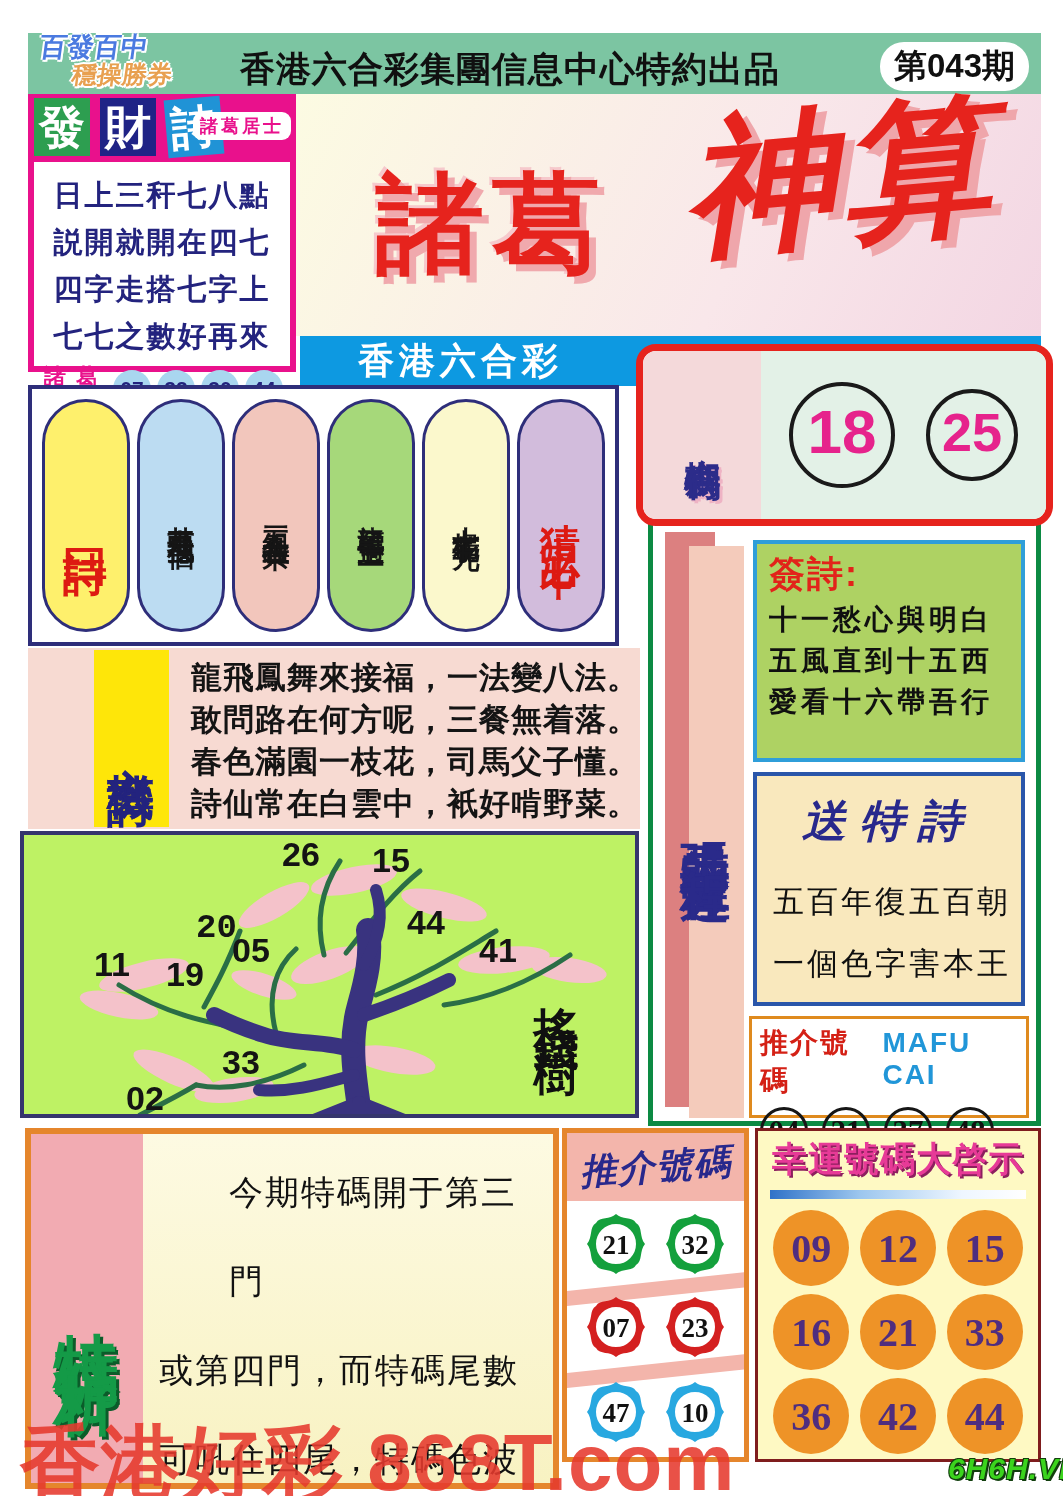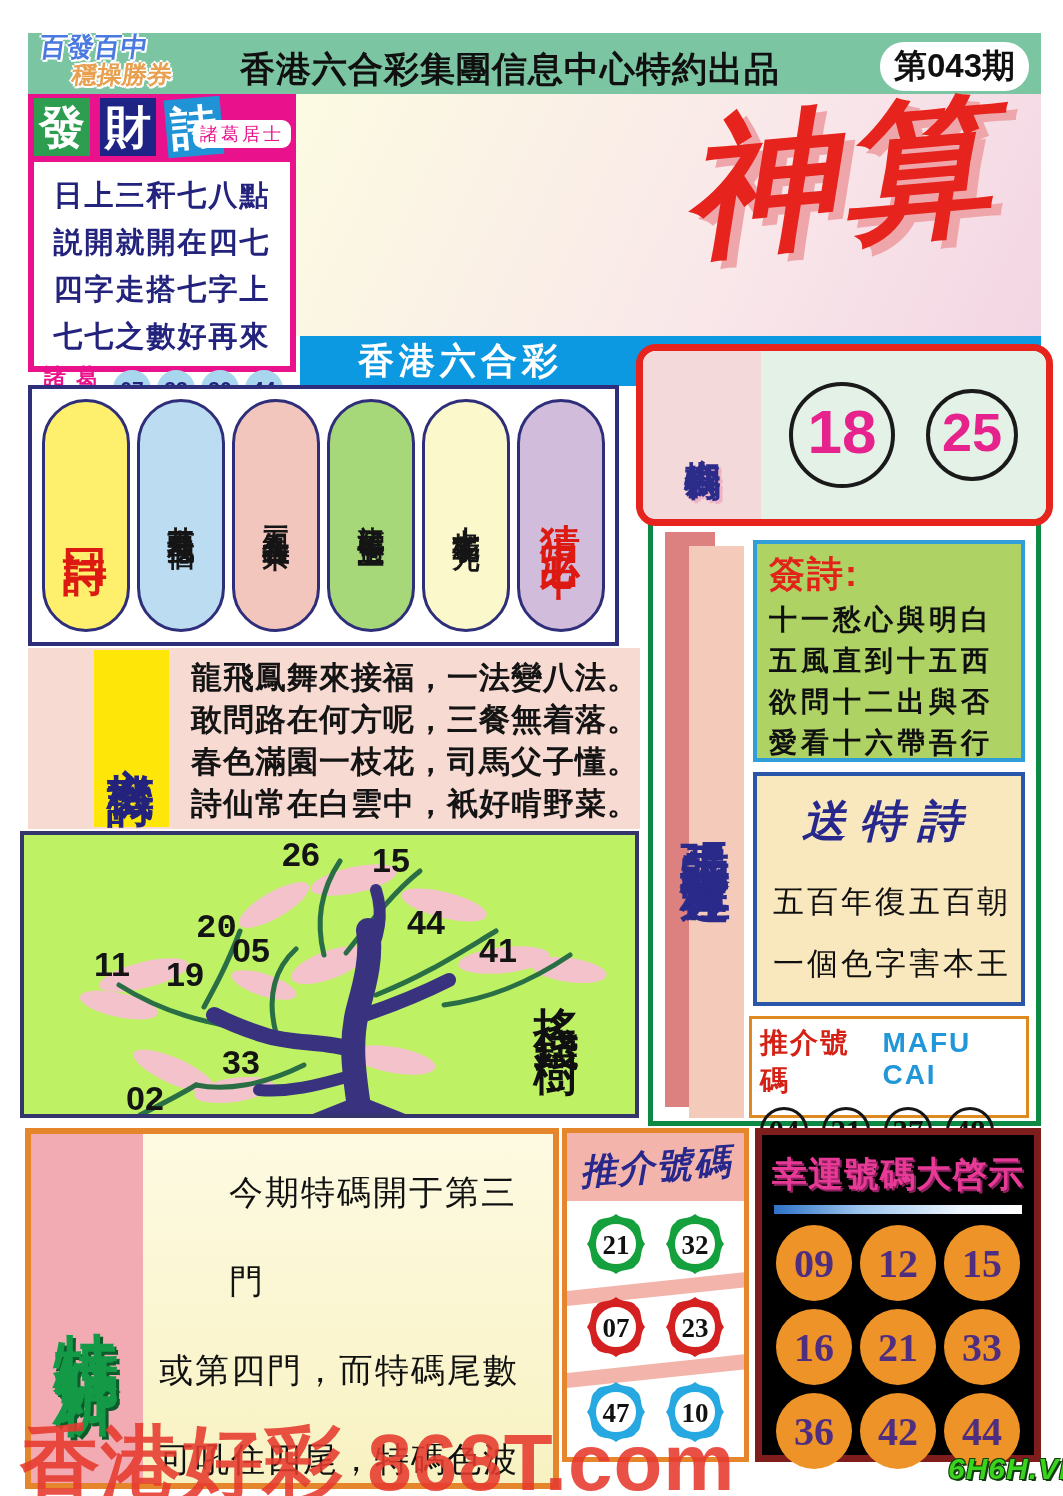--- a/index.html
+++ b/index.html
@@ -19,22 +19,22 @@
                font-size:33px;font-weight:bold;color:#101010;}
 
   
   .facai-box{left:28px;top:94px;width:268px;height:278px;background:#e9118c;z-index:2;}
   .fc-header{position:relative;height:66px;}
   .fc-tile{position:absolute;width:56px;height:58px;top:4px;color:#fff;font-size:46px;font-weight:bold;
            text-align:center;line-height:58px;}
   .fc-t0{left:6px;background:#2d9e50;}
   .fc-t1{left:72px;background:#1f2386;}
   .fc-t2{left:138px;background:#2093d6;transform:rotate(-5deg);}
-  .fc-author{position:absolute;right:5px;bottom:12px;background:#fff;color:#e9118c;font-size:18px;
-             font-weight:normal;padding:2px 7px;border-radius:9px;letter-spacing:3px;}
+  .fc-author{position:absolute;right:5px;bottom:20px;background:#fff;color:#e9118c;font-size:18px;
+             font-weight:bold;padding:2px 7px;border-radius:9px;letter-spacing:3px;}
   .fc-panel{position:absolute;left:6px;right:6px;top:68px;bottom:6px;background:#ffffff;padding-top:10px;}
   .fc-poem{font-size:29px;font-weight:bold;color:#23237e;text-align:center;line-height:47px;letter-spacing:2px;}
   .fc-rec{display:flex;align-items:center;margin-top:5px;padding-left:10px;}
   .fc-rec-label{display:grid;grid-template-columns:26px 26px;column-gap:6px;font-size:22px;font-weight:bold;
                 color:#e9118c;line-height:24px;margin-right:8px;}
   .fc-circle{width:38px;height:38px;border-radius:50%;background:#a9d6ef;color:#23237e;font-size:21px;
              font-weight:bold;text-align:center;line-height:38px;margin:0 3px;}
 
   
   .masthead{left:296px;top:94px;width:745px;height:242px;
@@ -144,22 +144,22 @@
   .r-title{font-size:36px;font-weight:bold;font-style:italic;color:#28288c;transform:rotate(-4deg);
            letter-spacing:2px;}
   .r-stripe{position:absolute;left:-10px;width:210px;height:15px;background:#f3b5ab;transform:rotate(-6deg);}
   .r-s1{top:148px;} .r-s2{top:230px;}
   .r-row{position:absolute;left:0;width:100%;display:flex;justify-content:space-around;padding:0 10px;
          box-sizing:border-box;}
   .r-r0{top:80px;} .r-r1{top:163px;} .r-r2{top:248px;}
   .shield{width:62px;height:62px;}
 
   
-  .lucky-box{left:755px;top:1128px;width:286px;height:334px;border:7px solid #7f1d1d;background:#000000;
-             box-sizing:border-box;padding:16px 10px;z-index:2;}
+  .lucky-box{left:755px;top:1128px;width:286px;height:334px;border:3px solid #7f1d1d;background:#fef9c3;
+             box-sizing:border-box;padding:5px 10px;z-index:2;}
   .l-title{font-size:35px;font-weight:bold;color:#e73a97;text-align:center;letter-spacing:1px;
            text-shadow:2px 2px 0 #8c1f5e;}
   .l-divider{height:9px;margin:7px 2px 11px;background:linear-gradient(90deg,#2f72c8,#9cc6ee 35%,#eef6ff 75%,#ffffff);}
   .l-grid{display:grid;grid-template-columns:repeat(3,1fr);row-gap:8px;justify-items:center;}
   .l-circle{width:76px;height:76px;border-radius:50%;background:#ee9327;color:#4f2d7f;font-size:40px;
             font-weight:bold;font-family:"Liberation Serif",serif;display:flex;align-items:center;
             justify-content:center;}
 
   
   .watermark{left:20px;top:1388px;font-size:80px;font-weight:bold;color:#e63a2e;opacity:.88;
@@ -203,20 +203,21 @@
         </div>
         <span class="fc-circle">07</span>
         <span class="fc-circle">22</span>
         <span class="fc-circle">30</span>
         <span class="fc-circle">44</span>
       </div>
     </div>
   </div>
 
   <div class="abs masthead">
+    <div class="abs mh1">諸葛</div>
     <div class="abs mh2">神算</div>
   </div>
 
   <div class="abs blue-bar">
     <div class="blue-bar-label">香港六合彩</div>
   </div>
 
   <div class="abs special-box">
     <div class="sp-left">
       <div class="sp-label">今期特碼</div>
@@ -301,21 +302,20 @@
 
   <div class="abs zodiac-panel">
     <div class="abs zp-strip-a"></div>
     <div class="abs zp-strip-b"></div>
     <div class="abs zp-label">張天師十二生肖算運程</div>
 
     <div class="abs qianshi">
       <div class="q-title">簽詩:</div>
       <div class="q-lines">十一愁心與明白</div>
       <div class="q-lines">五風直到十五西</div>
-      <div class="q-lines">欲問十二出與否</div>
       <div class="q-lines">愛看十六帶吾行</div>
     </div>
 
     <div class="abs songte">
       <div class="s-title">送特詩</div>
       <div class="s-lines">
         <div>五百年復五百朝</div>
         <div>一個色字害本王</div>
       </div>
     </div>

